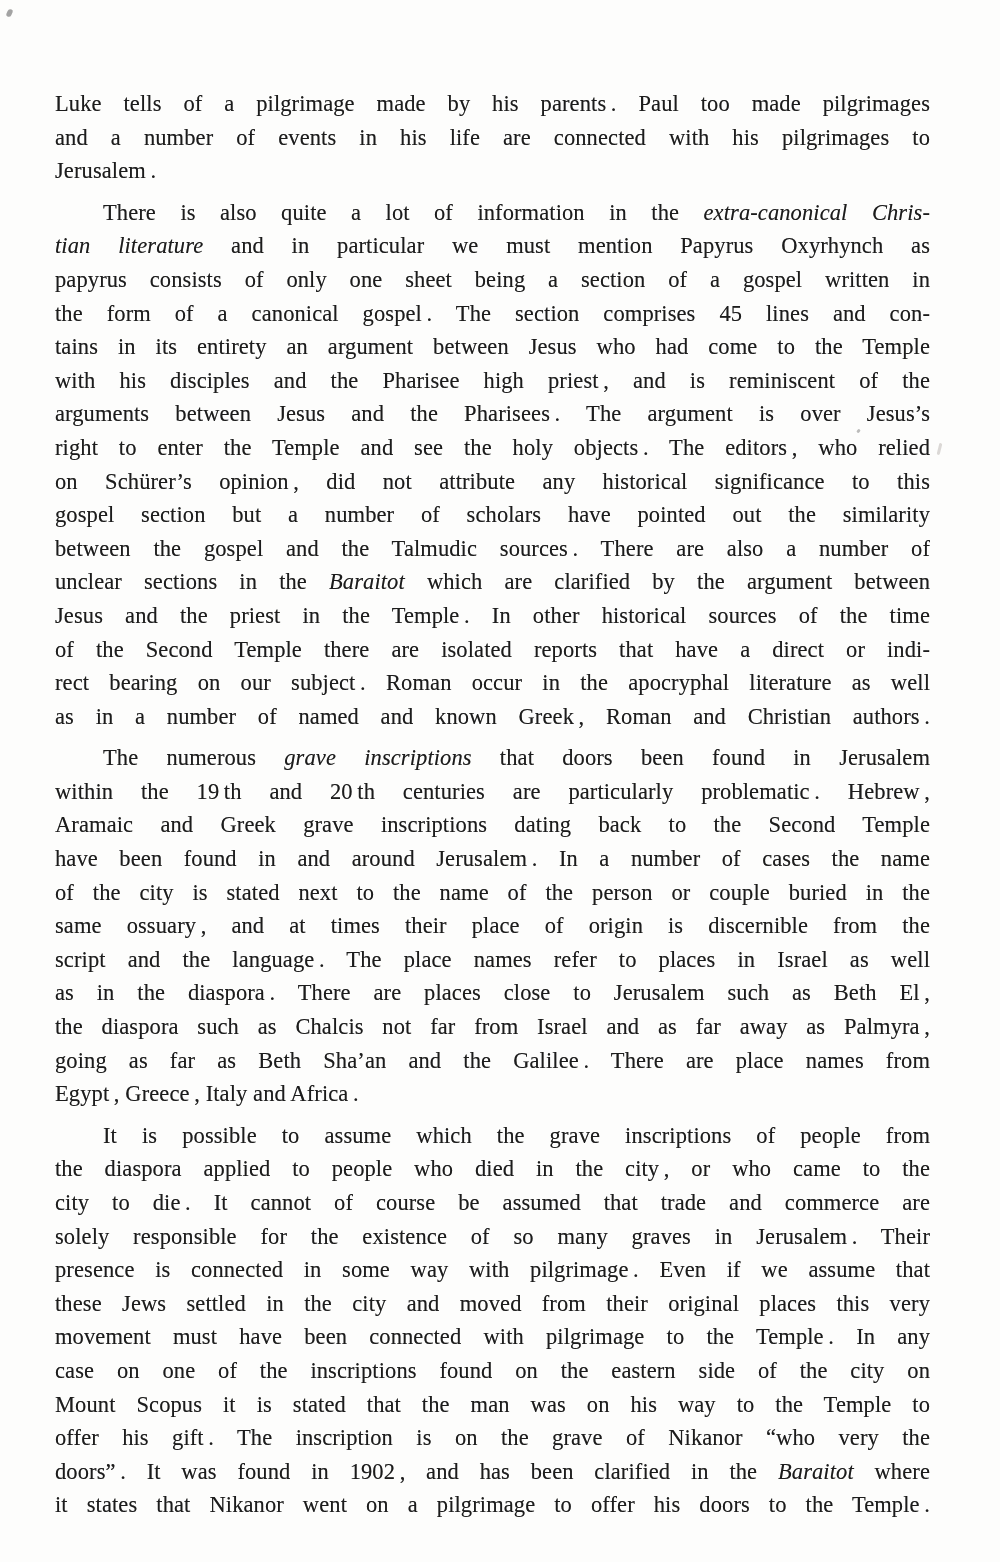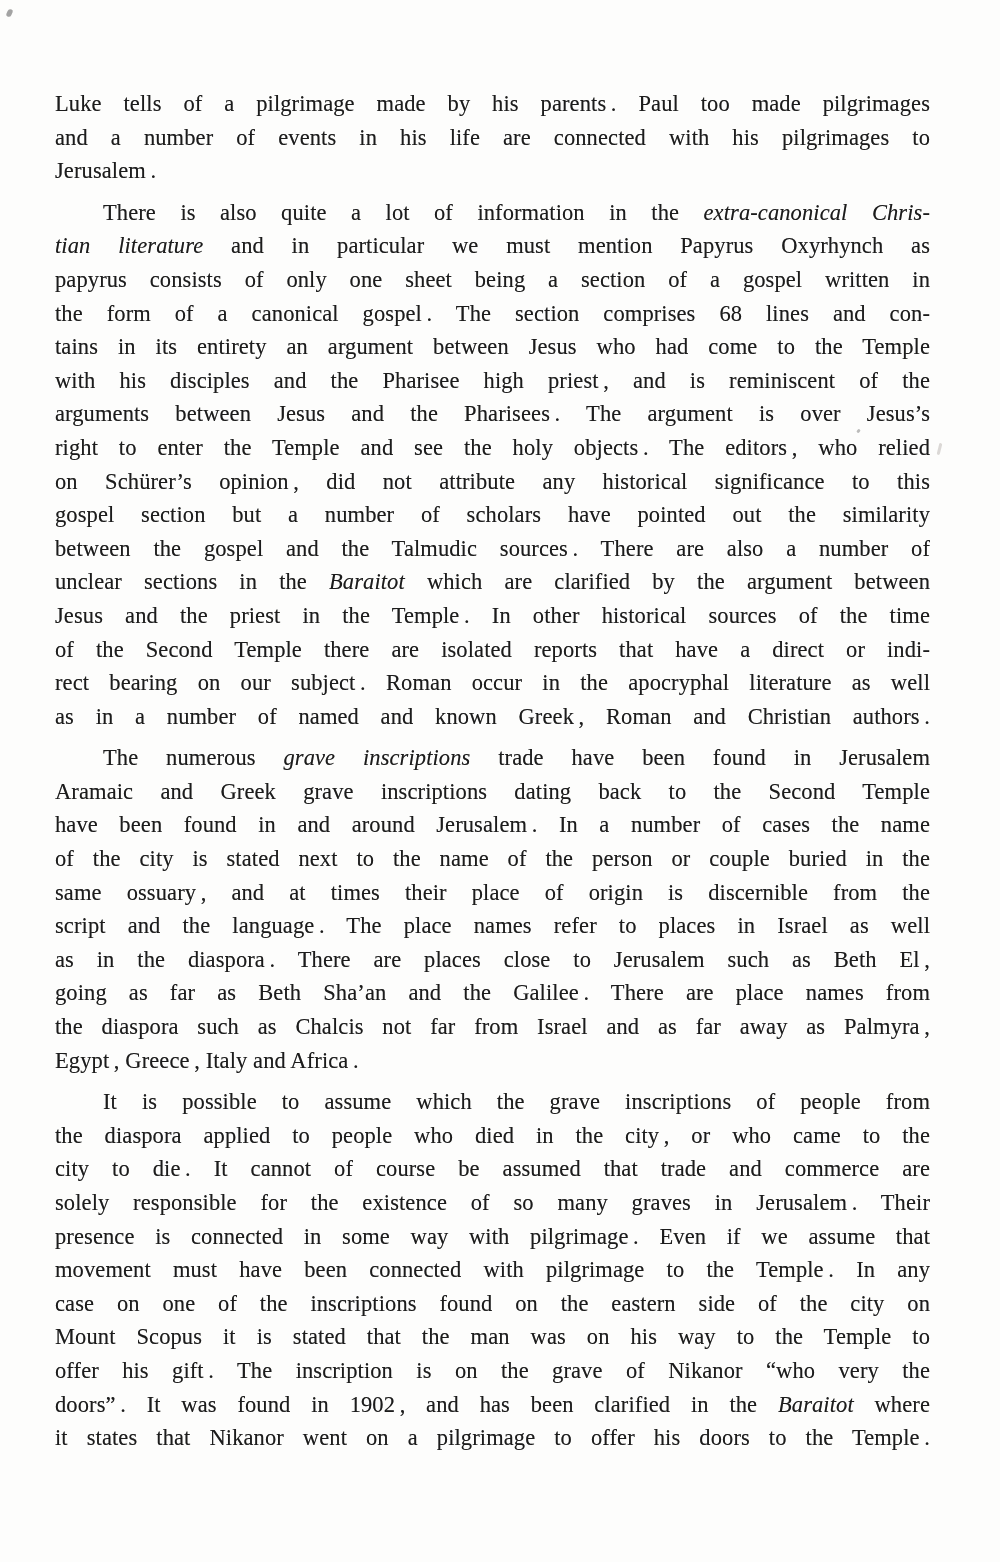--- a/index.html
+++ b/index.html
@@ -65,52 +65,54 @@
   <div class="text-block">
       <div class="para">
         <div class="line"><span class="rm">Luke tells of a pilgrimage made by his parents . Paul too made pilgrimages</span></div>
         <div class="line"><span class="rm">and a number of events in his life are connected with his pilgrimages to</span></div>
         <div class="line end"><span class="rm">Jerusalem .</span></div>
       </div>
       <div class="para">
         <div class="line indent"><span class="rm">There is also quite a lot of information in the </span><span class="it">extra-canonical Chris-</span></div>
         <div class="line"><span class="it">tian literature</span><span class="rm"> and in particular we must mention Papyrus Oxyrhynch as</span></div>
         <div class="line"><span class="rm">papyrus consists of only one sheet being a section of a gospel written in</span></div>
-        <div class="line"><span class="rm">the form of a canonical gospel . The section comprises 68 lines and con-</span></div>
+        <div class="line"><span class="rm">the form of a canonical gospel . The section comprises 45 lines and con-</span></div>
         <div class="line"><span class="rm">tains in its entirety an argument between Jesus who had come to the Temple</span></div>
         <div class="line"><span class="rm">with his disciples and the Pharisee high priest , and is reminiscent of the</span></div>
         <div class="line"><span class="rm">arguments between Jesus and the Pharisees . The argument is over Jesus’s</span></div>
         <div class="line"><span class="rm">right to enter the Temple and see the holy objects . The editors , who relied</span></div>
         <div class="line"><span class="rm">on Schürer’s opinion , did not attribute any historical significance to this</span></div>
         <div class="line"><span class="rm">gospel section but a number of scholars have pointed out the similarity</span></div>
         <div class="line"><span class="rm">between the gospel and the Talmudic sources . There are also a number of</span></div>
         <div class="line"><span class="rm">unclear sections in the </span><span class="it">Baraitot</span><span class="rm"> which are clarified by the argument between</span></div>
         <div class="line"><span class="rm">Jesus and the priest in the Temple . In other historical sources of the time</span></div>
         <div class="line"><span class="rm">of the Second Temple there are isolated reports that have a direct or indi-</span></div>
         <div class="line"><span class="rm">rect bearing on our subject . Roman occur in the apocryphal literature as well</span></div>
         <div class="line"><span class="rm">as in a number of named and known Greek , Roman and Christian authors .</span></div>
       </div>
       <div class="para">
-        <div class="line indent"><span class="rm">The numerous </span><span class="it">grave inscriptions</span><span class="rm"> trade have been found in Jerusalem</span></div>
+        <div class="line indent"><span class="rm">The numerous </span><span class="it">grave inscriptions</span><span class="rm"> that doors been found in Jerusalem</span></div>
+        <div class="line"><span class="rm">within the 19 th and 20 th centuries are particularly problematic .  Hebrew ,</span></div>
         <div class="line"><span class="rm">Aramaic and Greek grave inscriptions dating back to the Second Temple</span></div>
         <div class="line"><span class="rm">have been found in and around Jerusalem . In a number of cases the name</span></div>
         <div class="line"><span class="rm">of the city is stated next to the name of the person or couple buried in the</span></div>
         <div class="line"><span class="rm">same ossuary , and at times their place of origin is discernible from the</span></div>
         <div class="line"><span class="rm">script and the language . The place names refer to places in Israel as well</span></div>
         <div class="line"><span class="rm">as in the diaspora . There are places close to Jerusalem such as Beth El ,</span></div>
+        <div class="line"><span class="rm">the diaspora such as Chalcis not far from Israel and as far away as Palmyra ,</span></div>
         <div class="line"><span class="rm">going as far as Beth Sha’an and the Galilee . There are place names from</span></div>
-        <div class="line"><span class="rm">the diaspora such as Chalcis not far from Israel and as far away as Palmyra ,</span></div>
         <div class="line end"><span class="rm">Egypt , Greece , Italy and Africa .</span></div>
       </div>
       <div class="para">
         <div class="line indent"><span class="rm">It is possible to assume which the grave inscriptions of people from</span></div>
         <div class="line"><span class="rm">the diaspora applied to people who died in the city , or who came to the</span></div>
         <div class="line"><span class="rm">city to die . It cannot of course be assumed that trade and commerce are</span></div>
         <div class="line"><span class="rm">solely responsible for the existence of so many graves in Jerusalem . Their</span></div>
         <div class="line"><span class="rm">presence is connected in some way with pilgrimage . Even if we assume that</span></div>
+        <div class="line"><span class="rm">these Jews settled in the city and moved from their original places this very</span></div>
         <div class="line"><span class="rm">movement must have been connected with pilgrimage to the Temple . In any</span></div>
         <div class="line"><span class="rm">case on one of the inscriptions found on the eastern side of the city on</span></div>
         <div class="line"><span class="rm">Mount Scopus it is stated that the man was on his way to the Temple to</span></div>
         <div class="line"><span class="rm">offer his gift . The inscription is on the grave of Nikanor “who very the</span></div>
         <div class="line"><span class="rm">doors” . It was found in 1902 , and has been clarified in the </span><span class="it">Baraitot</span><span class="rm"> where</span></div>
         <div class="line"><span class="rm">it states that Nikanor went on a pilgrimage to offer his doors to the Temple .</span></div>
       </div>
     </div>
 </div>
 

